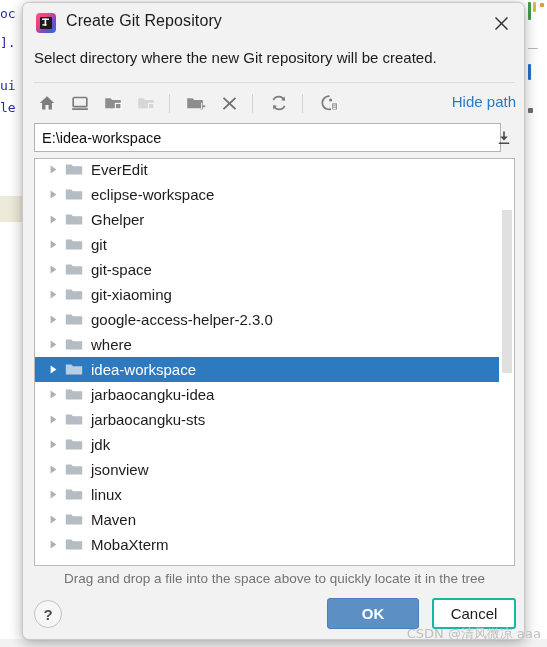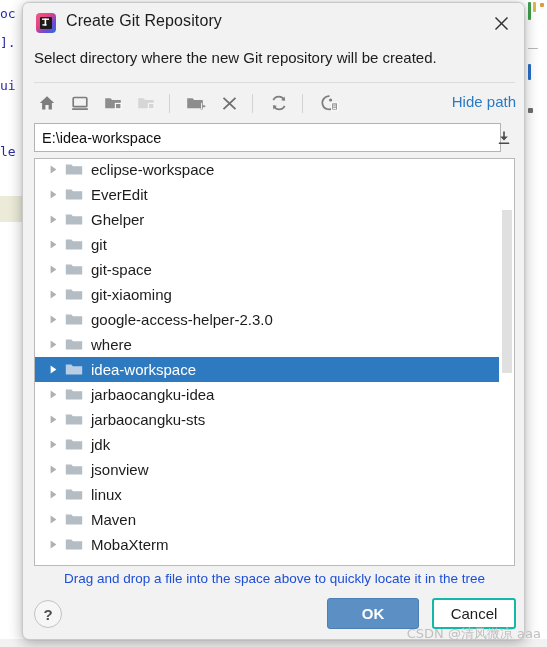--- a/index.html
+++ b/index.html
@@ -205,21 +205,21 @@
     box-sizing: border-box;
     cursor: pointer;
   }
 
   
   #drag-hint {
     position: absolute; left: 0; top: 568px;
     width: 503px;
     text-align: center;
     font-size: 13.5px;
-    color: #1d4ed8;
+    color: #737373;
   }
 
   
   #help-button {
     position: absolute; left: 11px; top: 597px;
     width: 28px; height: 28px;
     border-radius: 50%;
     border: 1px solid #c2c2c2;
     background: #f6f6f6;
     display: flex; align-items: center; justify-content: center;
@@ -267,21 +267,21 @@
 </style>
 </head>
 <body>
 
 <div id="bg-editor">
   <div id="bg-left-gutter"></div>
   <div id="bg-tan-patch"></div>
   <div class="bg-code" style="left:0px; top:6px;">oc</div>
   <div class="bg-code" style="left:0px; top:35px;">].</div>
   <div class="bg-code" style="left:0px; top:78px;">ui</div>
-  <div class="bg-code" style="left:0px; top:100px;margin-top:44px;">le</div>
+  <div class="bg-code" style="left:0px; top:100px;">le</div>
   <div class="bg-code" style="left:0px; top:122px;padding-left:22px;">os</div>
 
   <div id="bg-right-strip">
     <div class="bg-mark" style="left:8px;  top:2px;  width:3px; height:18px; background:#3f9e4d;"></div>
     <div class="bg-mark" style="left:13px; top:2px;  width:3px; height:10px; background:#d6b94e;"></div>
     <div class="bg-mark" style="left:20px; top:3px;  width:4px; height:4px;  background:#e09b3d;"></div>
     <div class="bg-mark" style="left:8px;  top:48px; width:10px;height:1px;  background:#b8b8b8;"></div>
     <div class="bg-mark" style="left:8px;  top:64px; width:3px; height:16px; background:#2a6fc9;"></div>
     <div class="bg-mark" style="left:8px;  top:108px;width:5px; height:5px;  background:#707070;"></div>
   </div>
@@ -417,34 +417,34 @@
           <span class="tree-arrow">
             <svg width="11" height="11" viewBox="0 0 11 11">
               <path d="M2.6 1.4 L8.4 5.5 L2.6 9.6 Z" fill="#b0b0b0"></path>
             </svg>
           </span>
           <span class="folder-icon">
             <svg width="18" height="15" viewBox="0 0 18 15">
               <path d="M0.8 2.4 h5.6 l1.5 1.9 h9.3 v8.3 h-16.4 z" fill="#b4bcc4"></path>
             </svg>
           </span>
+          <span class="tree-label">EverEdit</span>
+        </div>
+        <div class="tree-row">
+          <span class="tree-arrow">
+            <svg width="11" height="11" viewBox="0 0 11 11">
+              <path d="M2.6 1.4 L8.4 5.5 L2.6 9.6 Z" fill="#b0b0b0"></path>
+            </svg>
+          </span>
+          <span class="folder-icon">
+            <svg width="18" height="15" viewBox="0 0 18 15">
+              <path d="M0.8 2.4 h5.6 l1.5 1.9 h9.3 v8.3 h-16.4 z" fill="#b4bcc4"></path>
+            </svg>
+          </span>
           <span class="tree-label">eclipse-workspace</span>
-        </div>
-        <div class="tree-row">
-          <span class="tree-arrow">
-            <svg width="11" height="11" viewBox="0 0 11 11">
-              <path d="M2.6 1.4 L8.4 5.5 L2.6 9.6 Z" fill="#b0b0b0"></path>
-            </svg>
-          </span>
-          <span class="folder-icon">
-            <svg width="18" height="15" viewBox="0 0 18 15">
-              <path d="M0.8 2.4 h5.6 l1.5 1.9 h9.3 v8.3 h-16.4 z" fill="#b4bcc4"></path>
-            </svg>
-          </span>
-          <span class="tree-label">EverEdit</span>
         </div>
         <div class="tree-row">
           <span class="tree-arrow">
             <svg width="11" height="11" viewBox="0 0 11 11">
               <path d="M2.6 1.4 L8.4 5.5 L2.6 9.6 Z" fill="#b0b0b0"></path>
             </svg>
           </span>
           <span class="folder-icon">
             <svg width="18" height="15" viewBox="0 0 18 15">
               <path d="M0.8 2.4 h5.6 l1.5 1.9 h9.3 v8.3 h-16.4 z" fill="#b4bcc4"></path>

